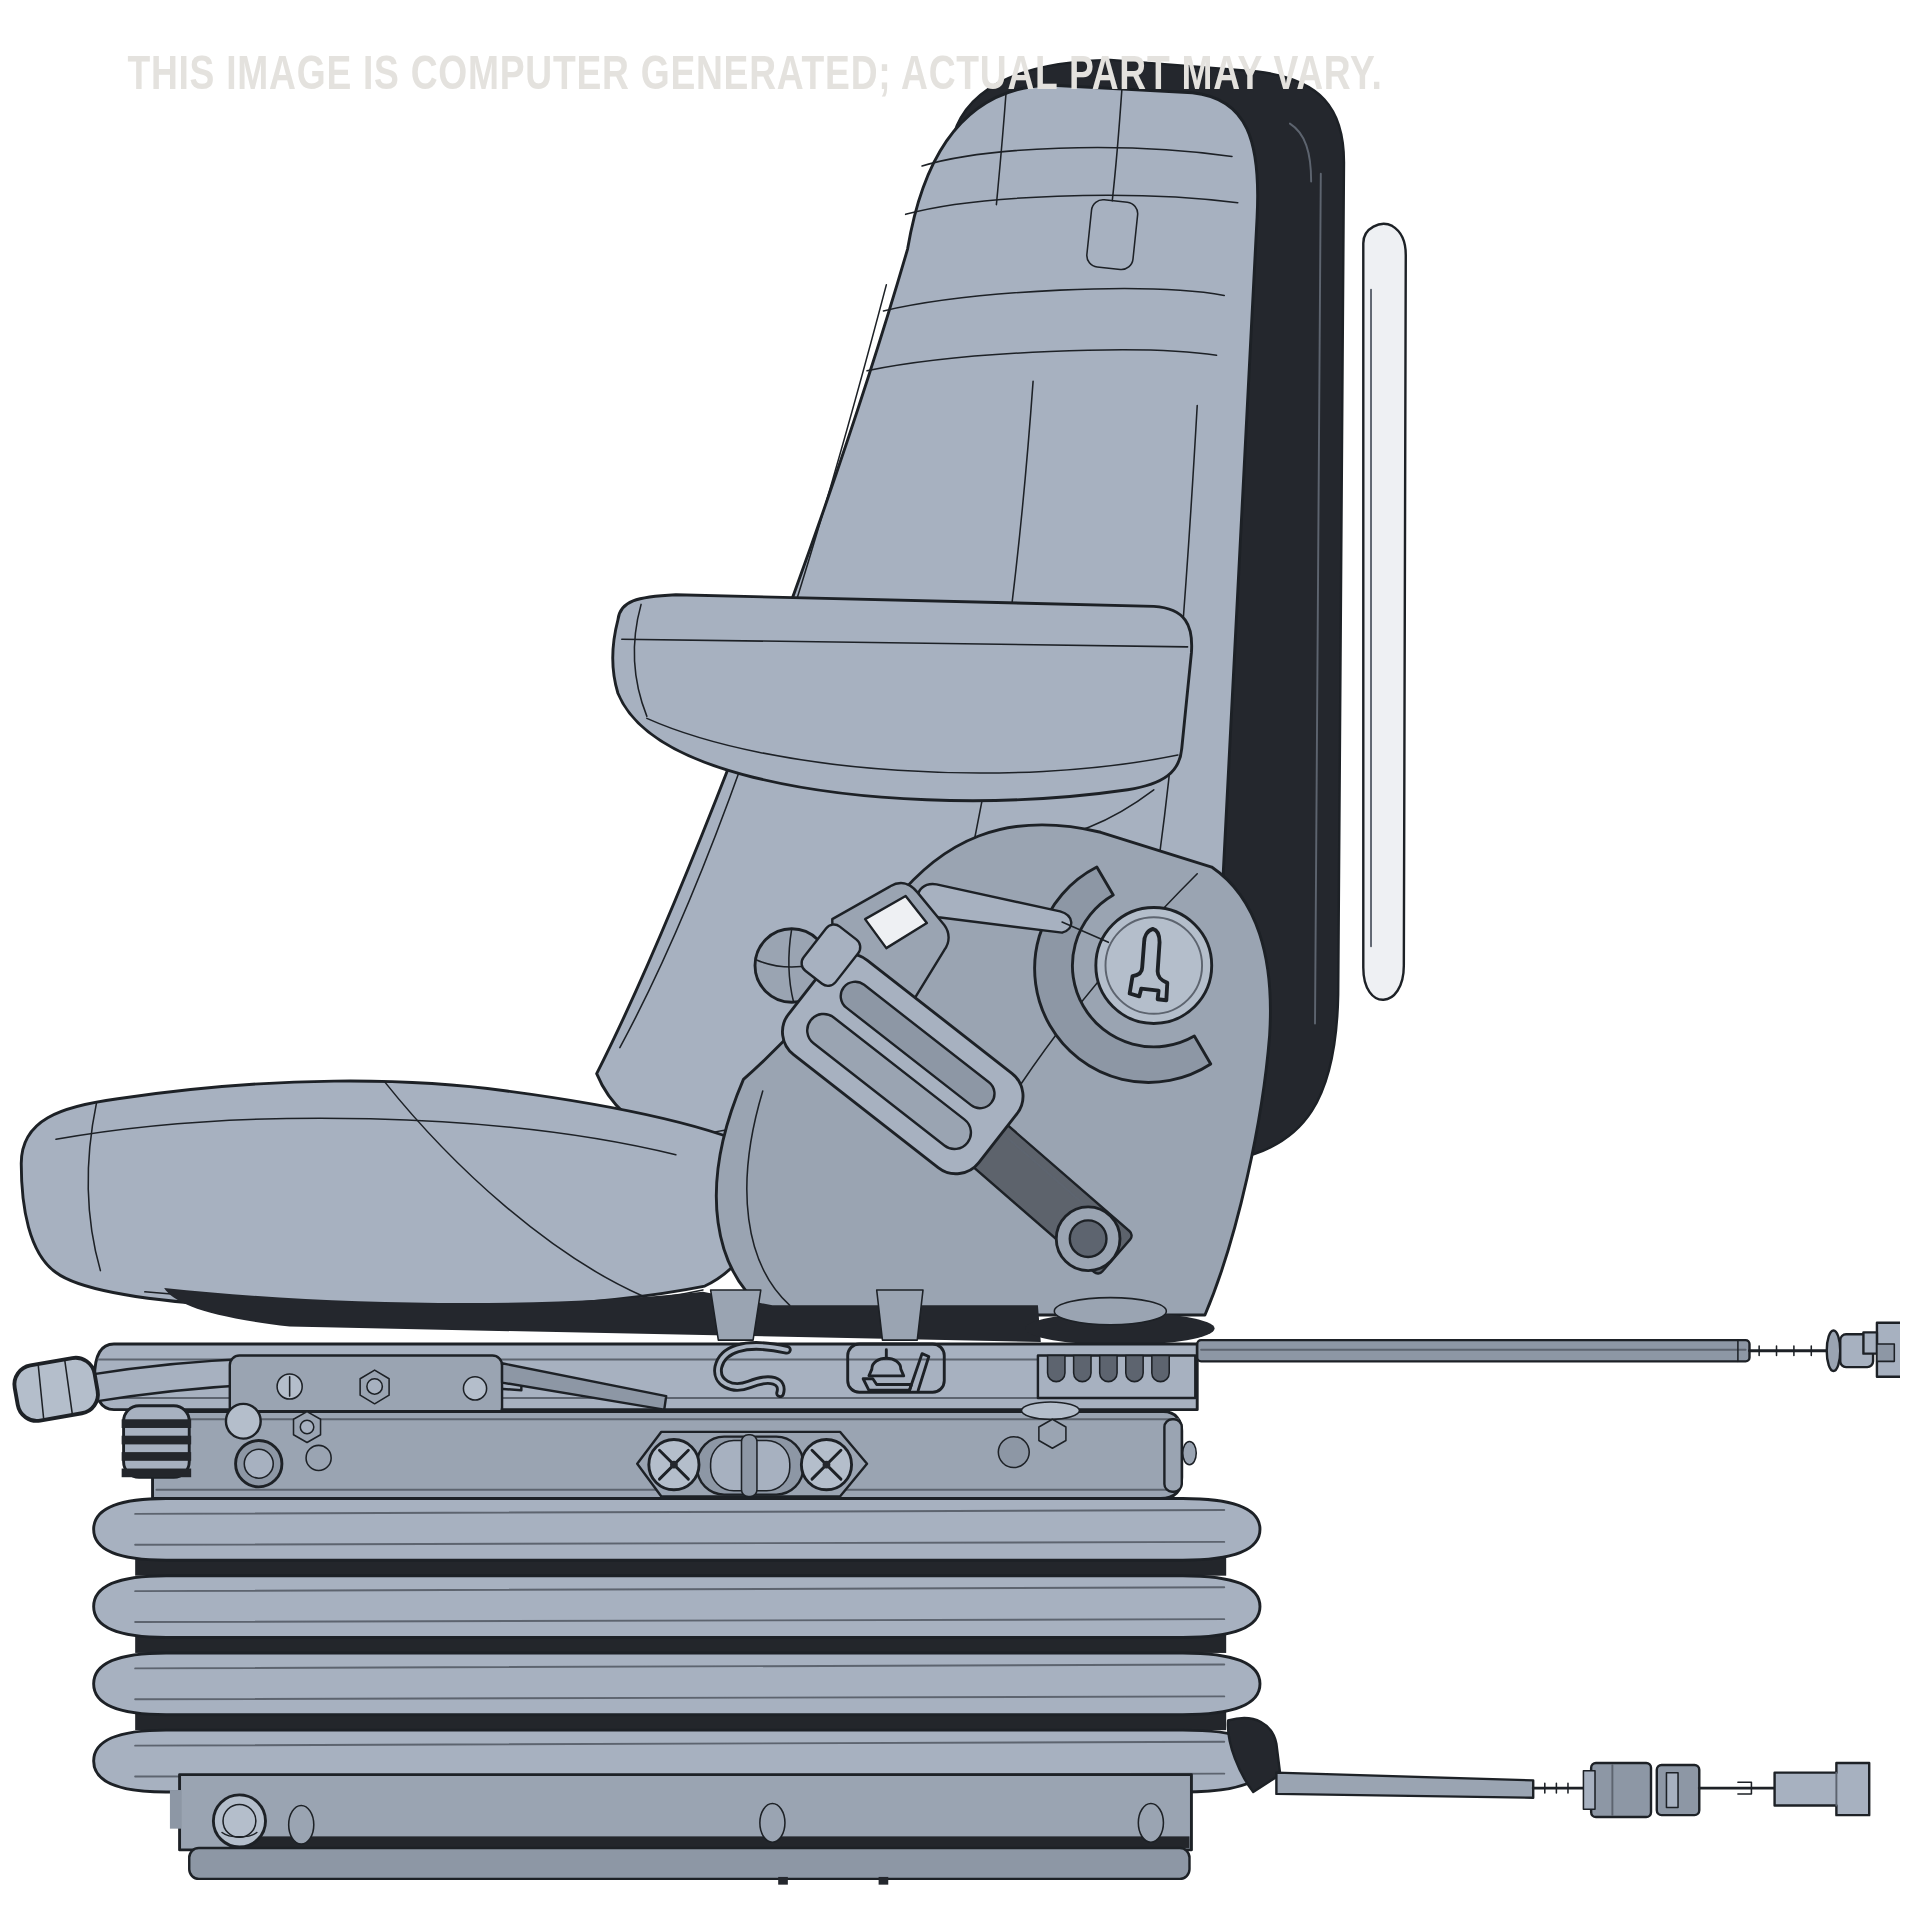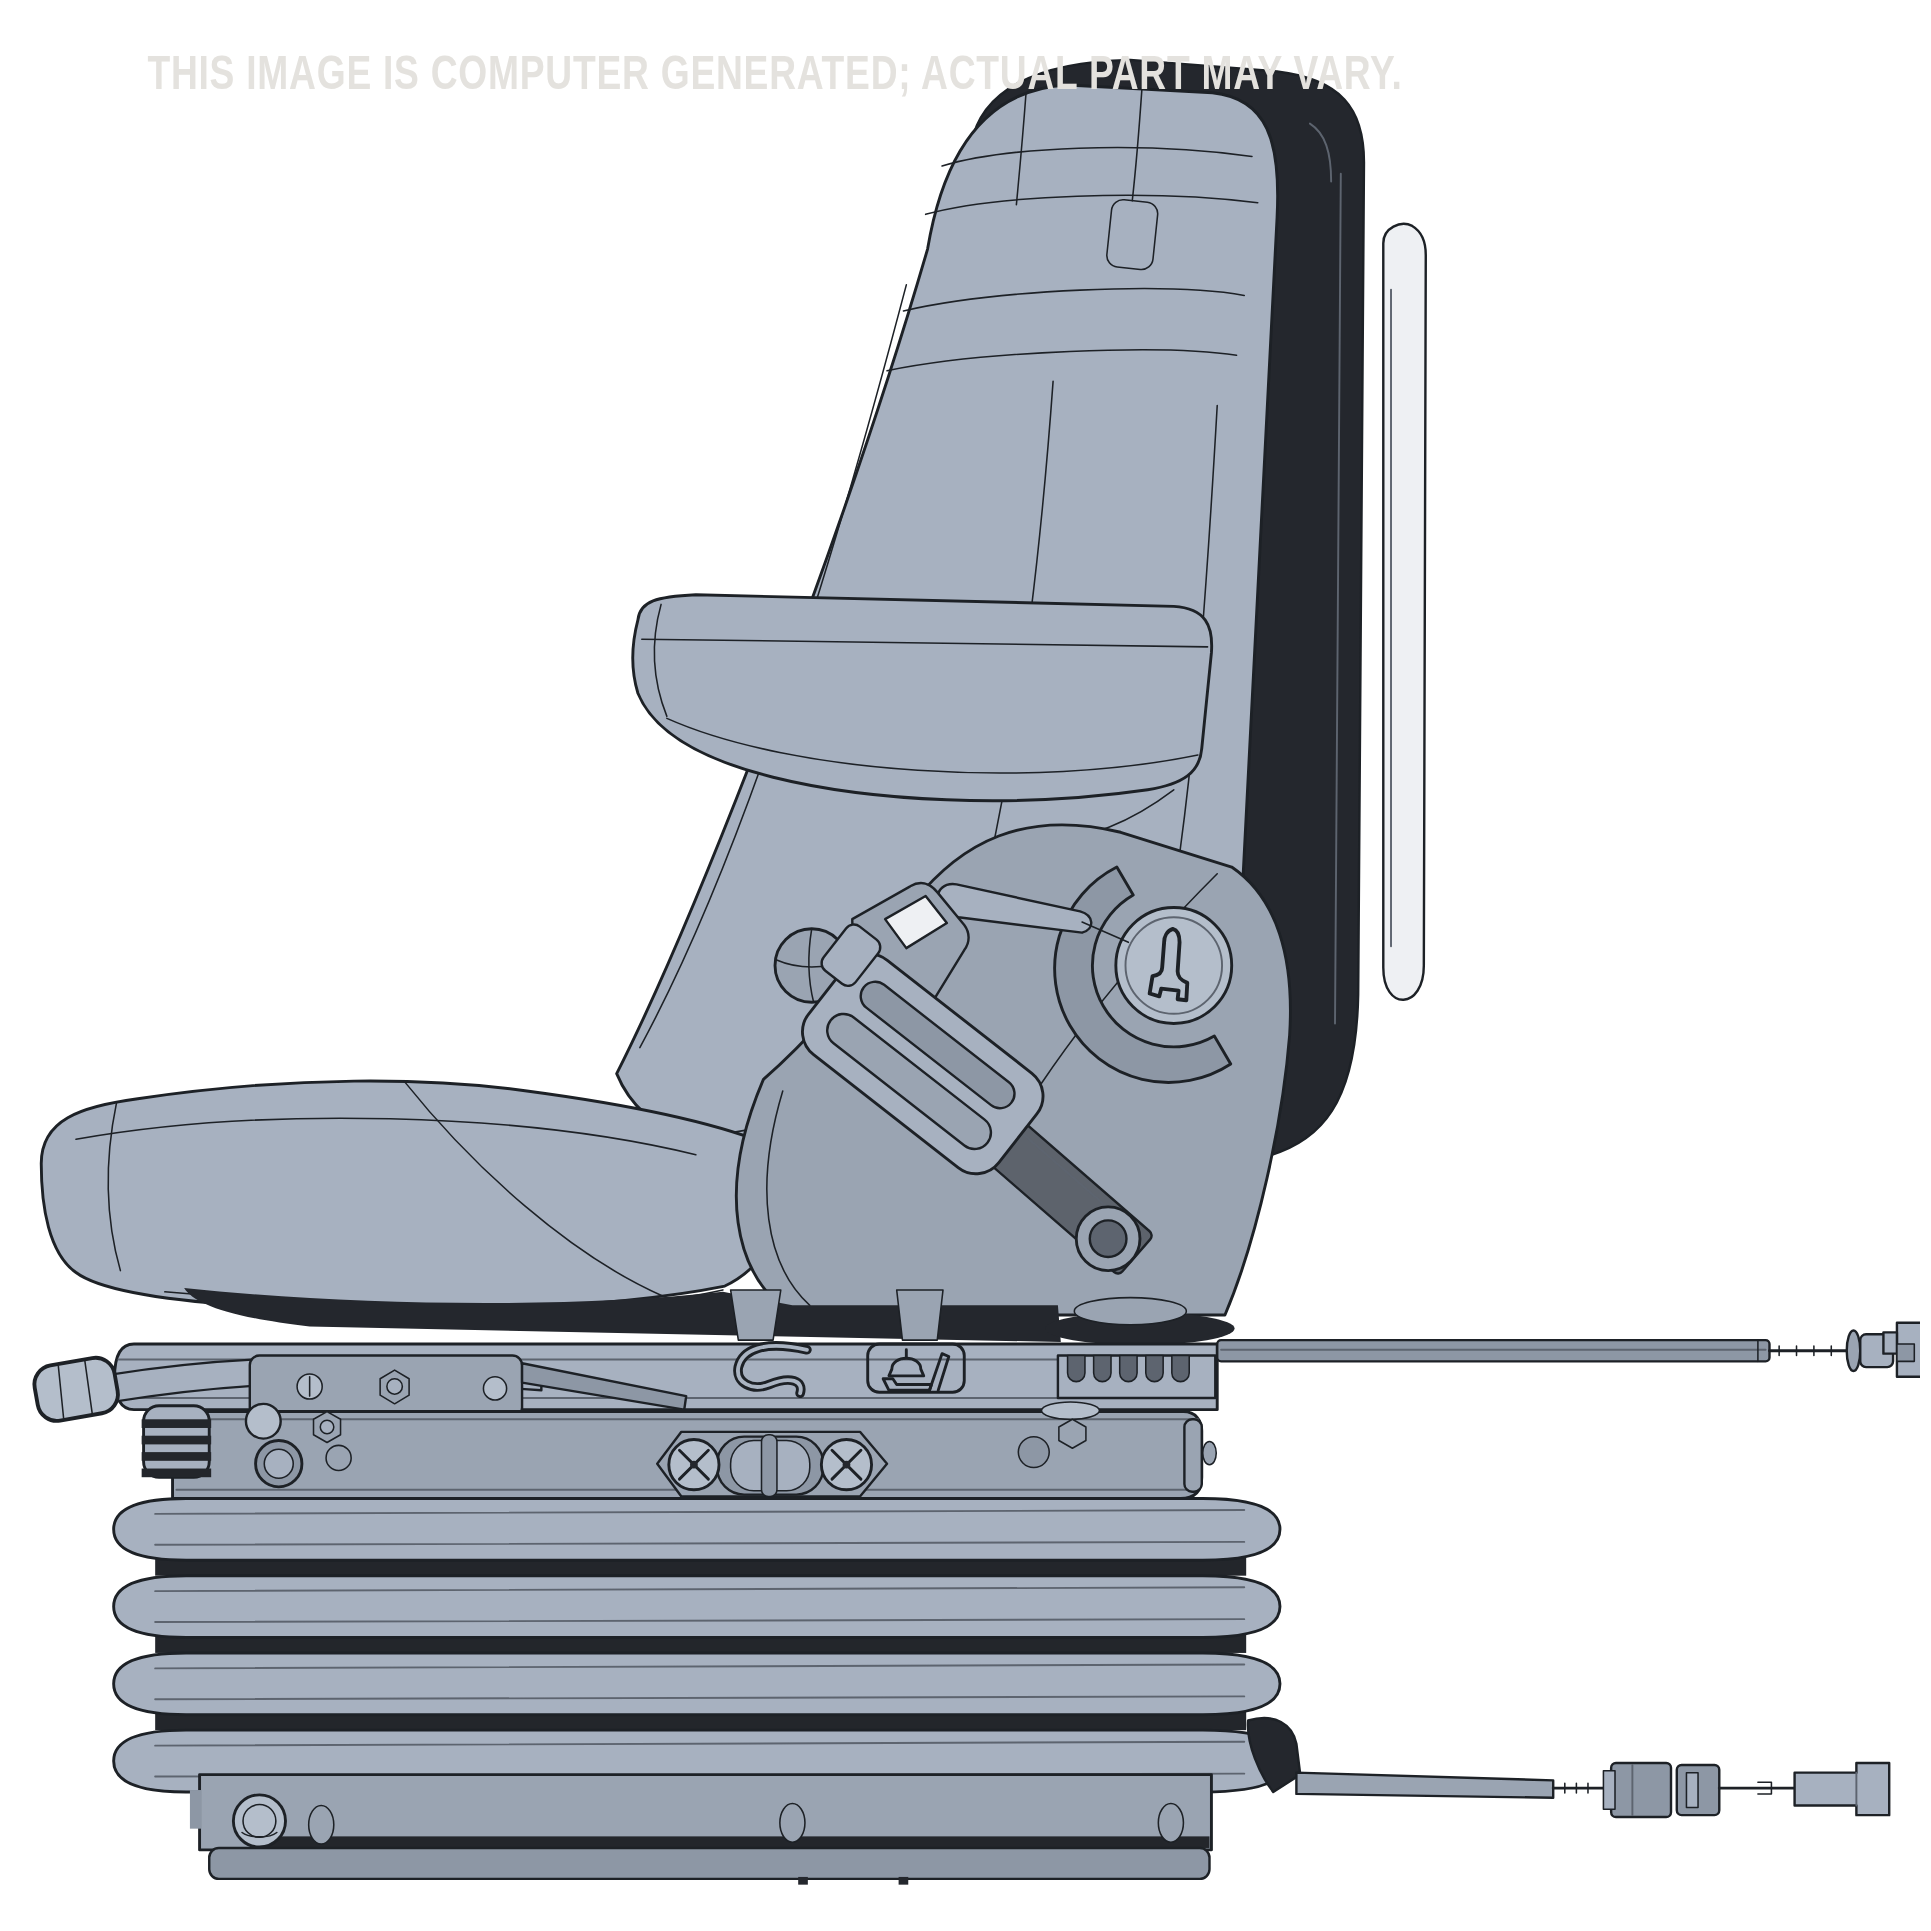--- a/index.html
+++ b/index.html
@@ -1,16 +1,16 @@
 <!DOCTYPE html>
 <html style="--background: #ffffff; --body: #a7b1c0; --body_light: #b4becb; --body_medium: #9aa4b2; --body_dark: #8d97a5; --shadow: #5d646f; --shell_dark: #24272d; --gap_dark: #23262b; --rubber_strip: #5d636c; --outline: #1d2126; --watermark: #e4e2de;"><head>
 <meta charset="utf-8">
 <style>
   html,body{margin:0;padding:0;background:#fff;}
-  .stage{width:1900px;height:1931px;position:relative;background:var(--background,#fff);overflow:hidden;padding-left:20px;}
+  .stage{width:1900px;height:1931px;position:relative;background:var(--background,#fff);overflow:hidden;}
   svg{display:block;}
   .ol{stroke:var(--outline);stroke-width:2.5;stroke-linejoin:round;stroke-linecap:round;}
   .s3{stroke-width:3;}
   .s4{stroke-width:4;}
   .s15{stroke-width:1.6;}
   .sl{stroke:var(--shadow);stroke-width:2;fill:none;stroke-linecap:round;}
   .f0{fill:var(--body);}
   .f1{fill:var(--body_light);}
   .f2{fill:var(--body_medium);}
   .f3{fill:var(--body_dark);}

